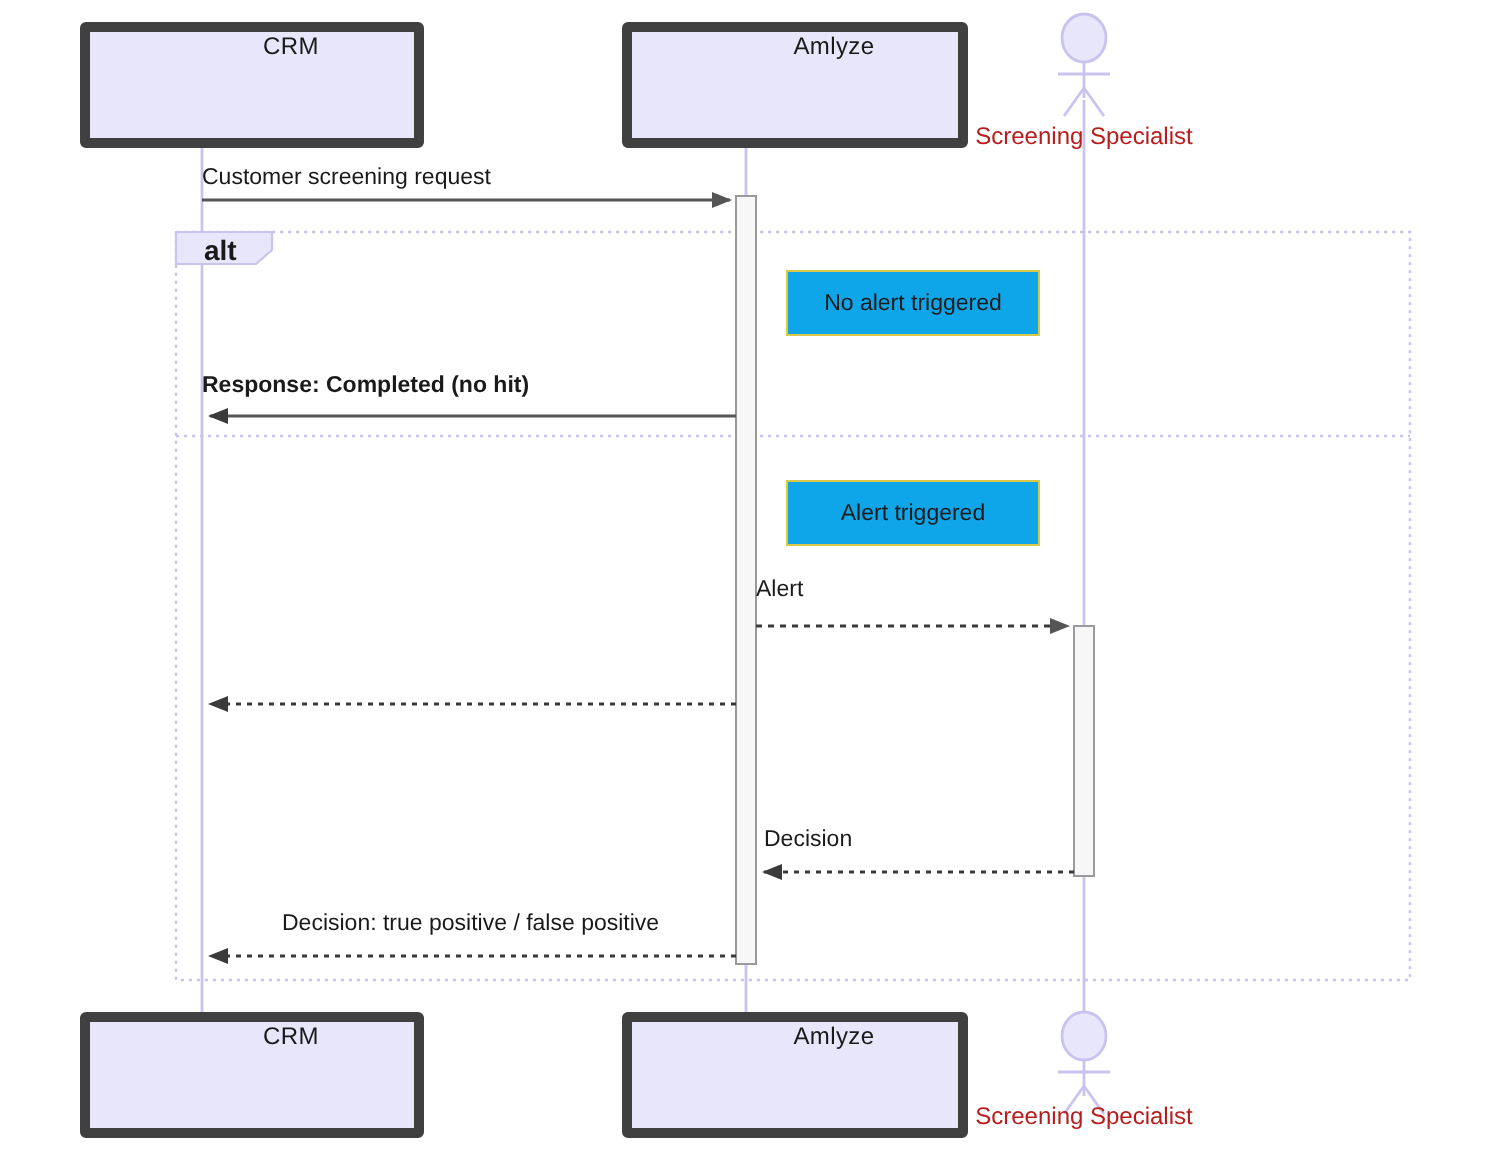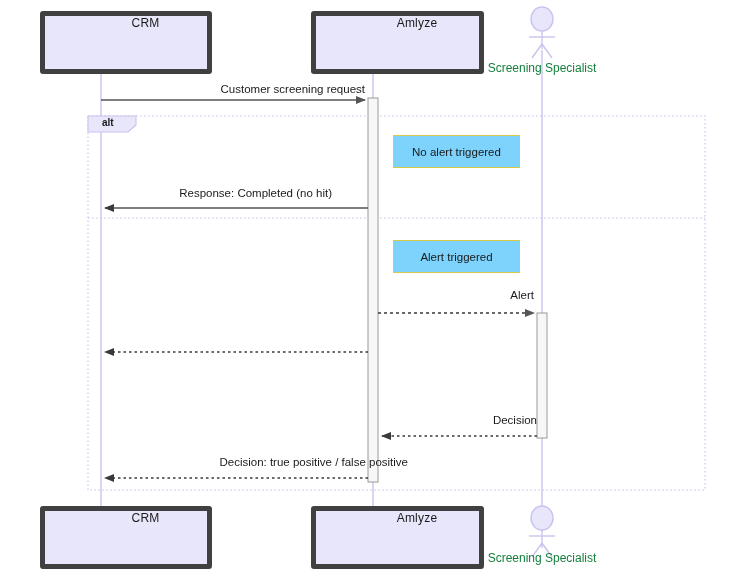--- a/index.html
+++ b/index.html
@@ -33,47 +33,47 @@
     padding-left: 39px;
   }
   .participant-label {
     font-size: 12px;
     color: #1a1a1a;
     letter-spacing: .2px;
   }
   .actor-label {
     position: absolute;
     font-size: 12px;
-    color: #15803d;
+    color: #b91c1c;
     text-align: center;
     white-space: nowrap;
   }
   .note-box {
     position: absolute;
-    background: #7dd3fc;
+    background: #0ea5e9;
     border: 1px solid #D9C84A;
     display: flex;
     align-items: center;
     justify-content: center;
   }
   .note-label {
     font-size: 11.5px;
     color: #1a1a1a;
     white-space: nowrap;
   }
   .msg-label {
     position: absolute;
     font-size: 11.5px;
     color: #1a1a1a;
     white-space: nowrap;
-    text-align: right;
+    text-align: left;
   }
   .frag-tab-label {
     position: absolute;
-    font-size: 10px;
+    font-size: 14px;
     color: #1a1a1a;
     font-weight: 600;
   }
 </style>
 </head>
 <body>
 
 <div id="diagram-root">
 
   <svg class="svg-layer" viewBox="0 0 743 577">
@@ -150,21 +150,21 @@
   <div class="participant-box" style="left:311px; top:506px; width:124px; height:53px;">
     <span class="participant-label">Amlyze</span>
   </div>
 
   <div class="actor-label" style="left:462px; top:551px; width:160px;">Screening Specialist</div>
 
   <div class="frag-tab-label" style="left:102px; top:117px;">alt</div>
 
   <div class="msg-label" style="left:101px; top:83px; width:264px;">Customer screening request</div>
 
-  <div class="msg-label" style="left:101px; top:187px; width:231px;">Response: Completed (no hit)</div>
+  <div class="msg-label" style="left:101px; top:187px; width:231px;font-weight:bold;">Response: Completed (no hit)</div>
 
   <div class="msg-label" style="left:378px; top:289px; width:156px;">Alert</div>
 
 
   <div class="msg-label" style="left:382px; top:414px; width:155px;">Decision</div>
 
   <div class="msg-label" style="left:101px; top:456px; width:267px;margin-left:40px;">Decision: true positive / false positive</div>
 
   <div class="note-box" style="left:393px; top:135px; width:125px; height:31px;">
     <span class="note-label">No alert triggered</span>

